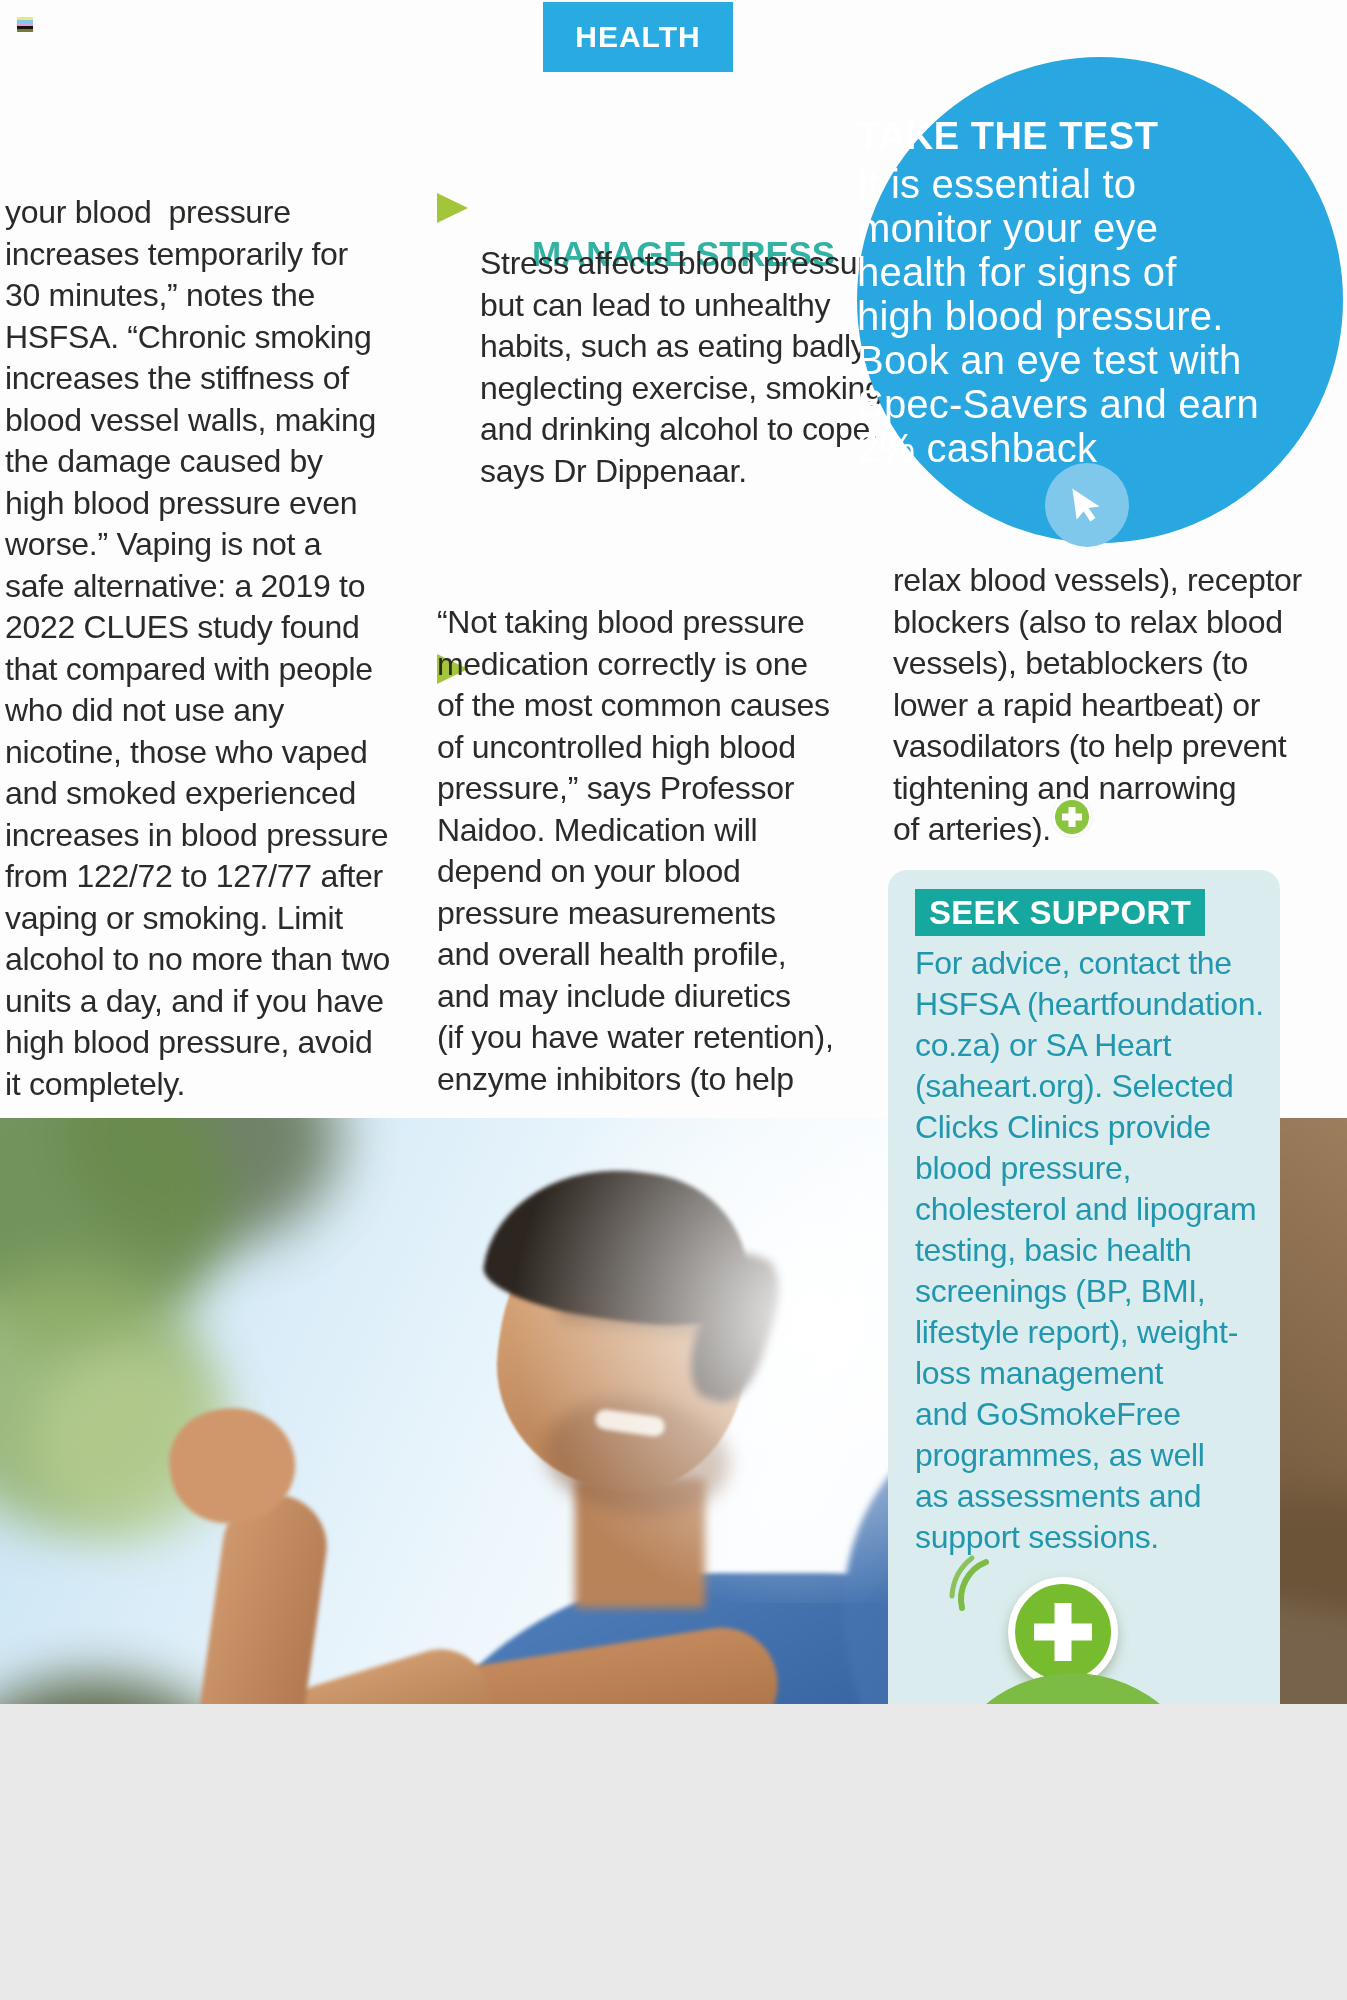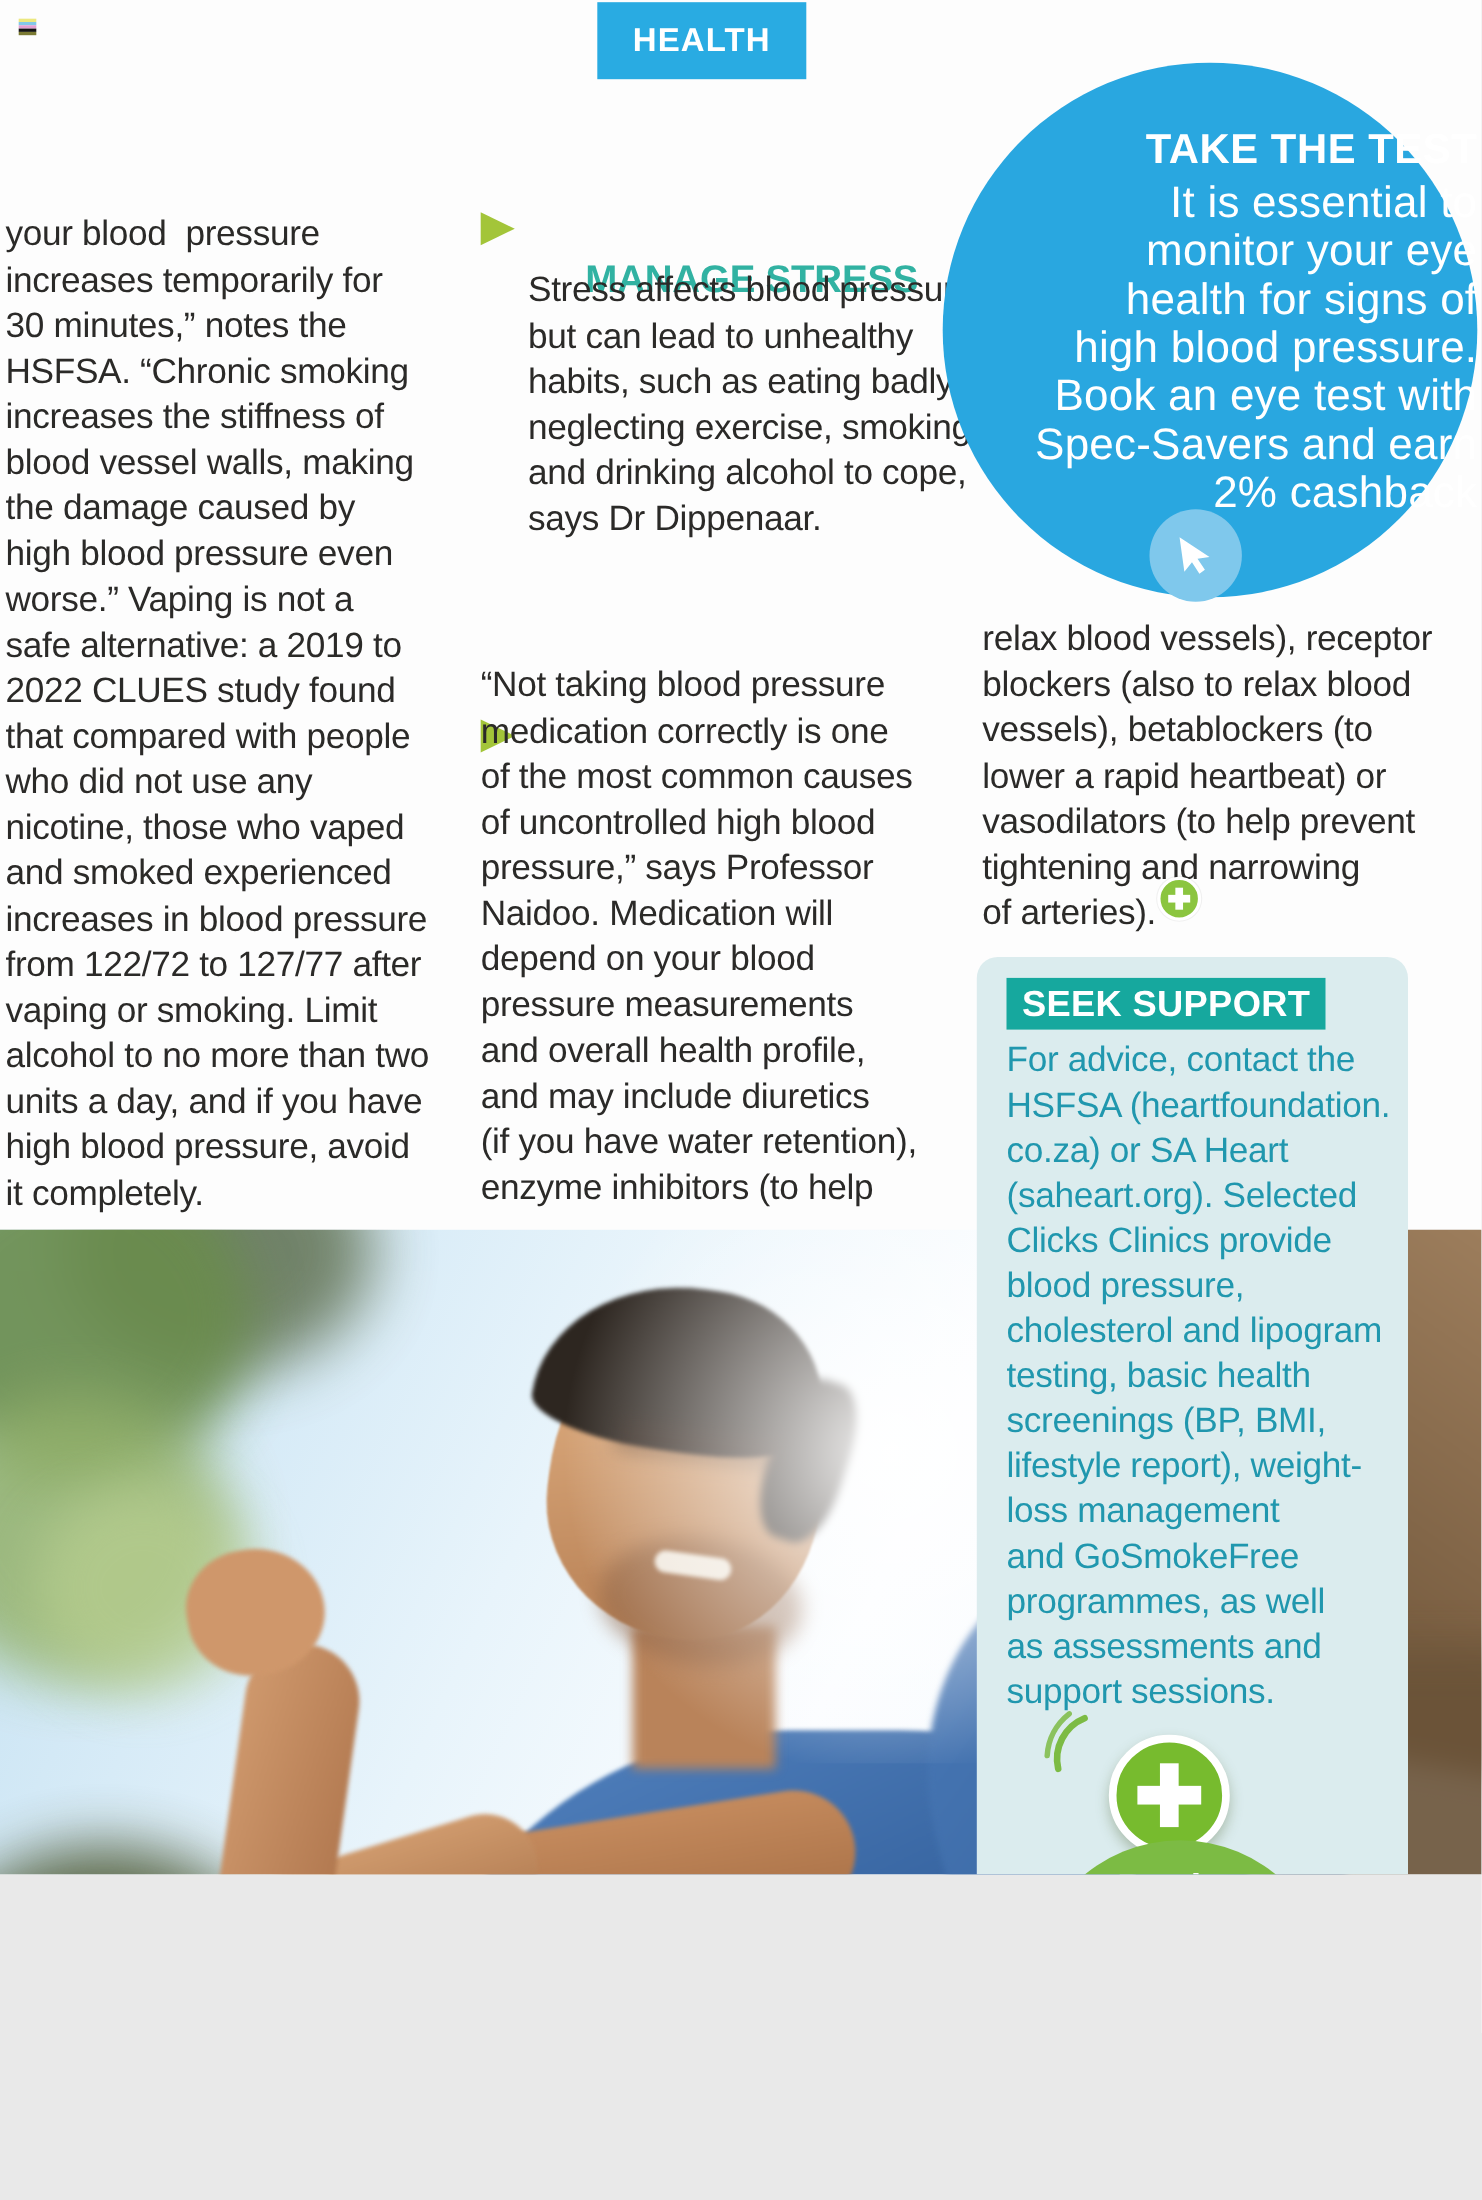--- a/index.html
+++ b/index.html
@@ -25,21 +25,21 @@
   
   .section-head{color:#31b2a2;font-weight:bold;font-size:35px;line-height:46px;letter-spacing:-0.2px;
     padding-left:57px;position:relative;white-space:pre;}
   .head1{left:437px;top:185px;}
   .head2{left:437px;top:508px;}
   .tri{position:absolute;left:0;top:8px;width:0;height:0;
     border-top:15px solid transparent;border-bottom:15px solid transparent;border-left:31px solid #a3c539;}
 
   
   .blue-circle{left:857px;top:57px;width:486px;height:486px;border-radius:50%;background:#29a7e0;
-    color:#fff;text-align:right;}
+    color:#fff;text-align:left;}
   .blue-circle .ttl{padding-top:58px;font-size:38px;font-weight:bold;letter-spacing:0.5px;}
   .blue-circle .bdy{margin-top:4px;font-size:40px;line-height:44px;font-weight:normal;white-space:pre;letter-spacing:0.2px;}
   .cursor-badge{border-radius:50%;display:flex;align-items:center;justify-content:center;}
   .cb-blue{left:1045px;top:463px;width:84px;height:84px;background:#7fc8ec;}
   .cb-green{left:1038px;top:1883px;width:80px;height:80px;background:rgba(214,229,215,0.85);}
 
   
   .plus-inline{left:1052px;top:797px;width:40px;height:40px;border-radius:50%;background:#8bc53f;
     border:3px solid #fff;box-sizing:border-box;box-shadow:0 0 0 1px rgba(0,0,0,0.05);}
   .plus-inline:before,.plus-inline:after{content:"";position:absolute;left:50%;top:50%;background:#fff;}

